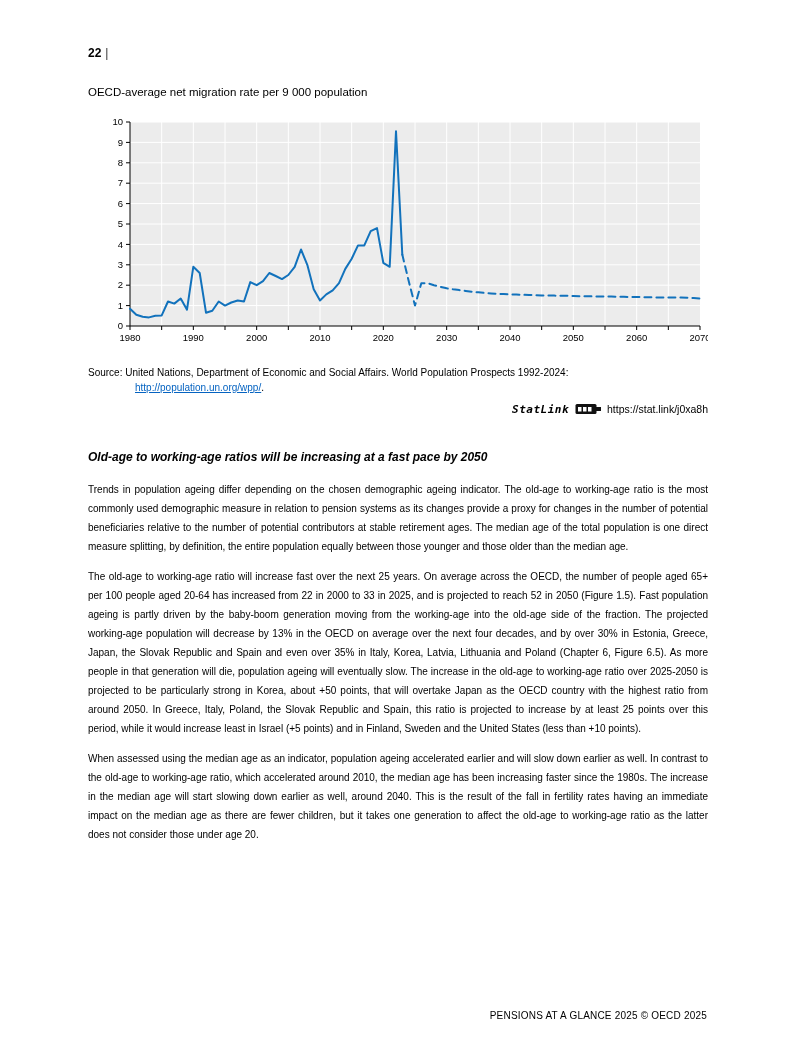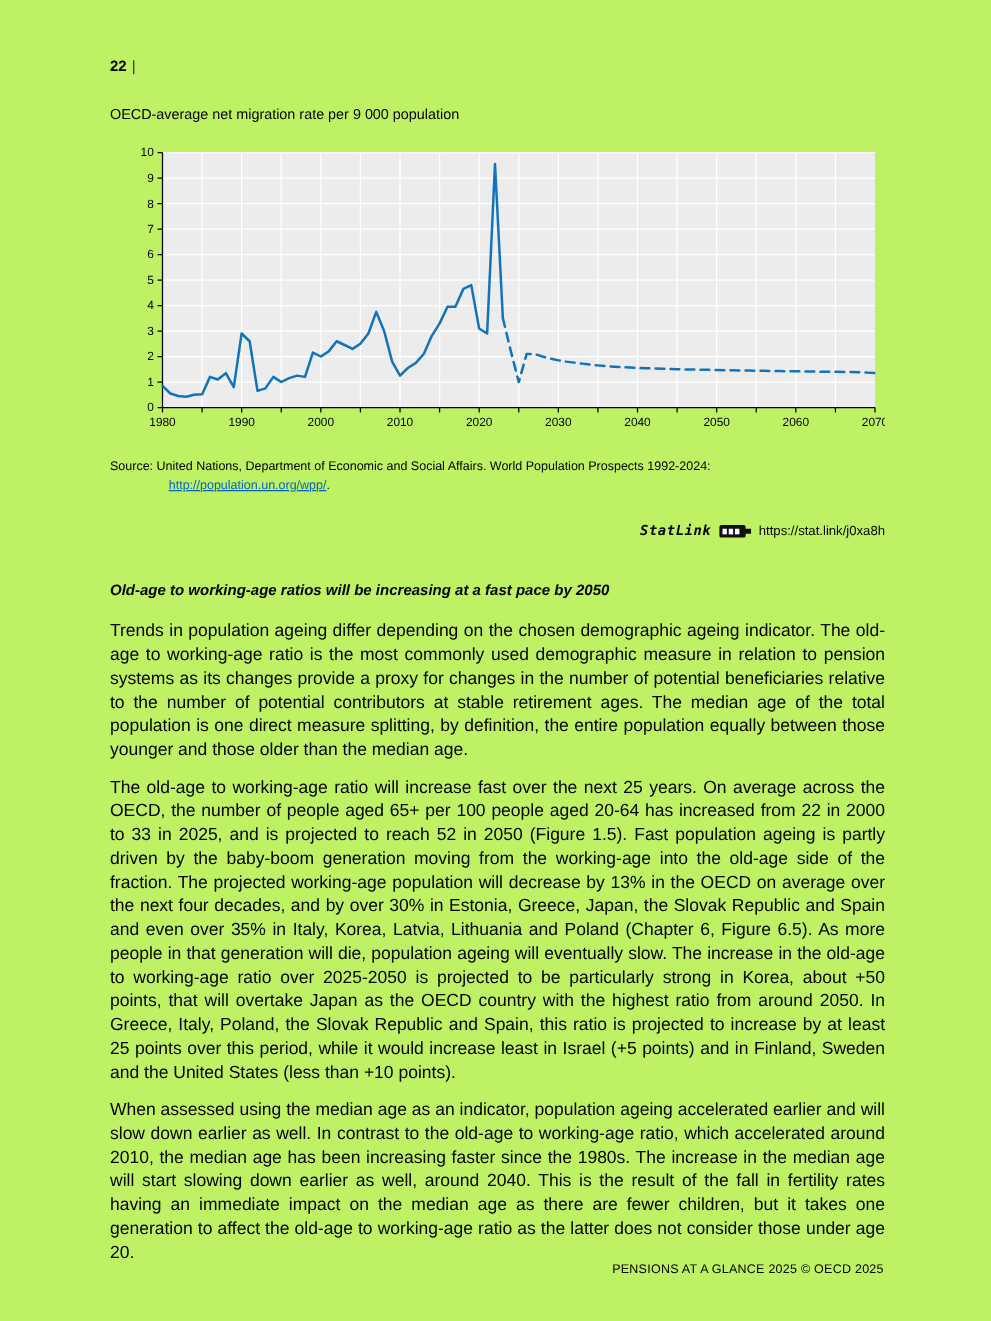--- a/index.html
+++ b/index.html
@@ -1,50 +1,50 @@
 <!DOCTYPE html>
 <html><head>
 <meta charset="utf-8">
 <style>
   html,body{margin:0;padding:0;background:#888;}
   .page{
     position:relative;
     width:793px;height:1057px;
-    background:#bef264;
+    background:#ffffff;
     font-family:"Liberation Sans", sans-serif;
     color:#000;
     overflow:hidden;
   }
   .content{position:absolute;left:88px;top:46px;width:620px;}
   .pagehead{font-size:12px;margin-bottom:26px;}
   .pagehead .num{font-weight:bold;}
   .pagehead .sep{font-weight:400;color:#333;margin-left:4px;}
   .fig-title{
     font-size:12.5px;font-weight:bold;color:#1A3A64;
     margin:0 0 18px 0;line-height:1.2;
   }
   .fig-subtitle{font-size:11.5px;margin:0 0 14px 0;color:#000;}
   .chart-wrap{margin:0 0 8px 0;}
   .source-line{font-size:10px;margin:2px 0 0 0;line-height:1.45;color:#000;}
   .source-line a{color:#0563C1;text-decoration:underline;padding-left:47px;}
   .statlink-line{
-    font-size:10.5px;text-align:right;margin-top:22px;
-    display:flex;justify-content:flex-end;align-items:flex-end;gap:6px;
+    font-size:10.5px;text-align:right;margin-top:8px;
+    display:flex;justify-content:flex-end;align-items:flex-start;gap:6px;
   }
   .statlink-label{
     font-family:"DejaVu Sans Mono", monospace;
     font-style:italic;font-weight:bold;font-size:11px;letter-spacing:0.5px;
   }
   .statlink-url{font-size:10.5px;color:#000;text-decoration:none;}
   .section-heading{
     font-size:12px;font-weight:bold;font-style:italic;
     margin:34px 0 16px 0;color:#000;
   }
   .body-para{
-    font-size:14px;line-height:19px;text-align:justify;
+    font-size:10px;line-height:19px;text-align:justify;
     margin:0 0 11px 0;color:#000;
   }
   .page-footer{
     position:absolute;right:86px;bottom:36px;
     font-size:10px;color:#000;letter-spacing:0.2px;
   }
   svg text{font-family:"Liberation Sans", sans-serif;}
 </style>
 </head>
 <body>

